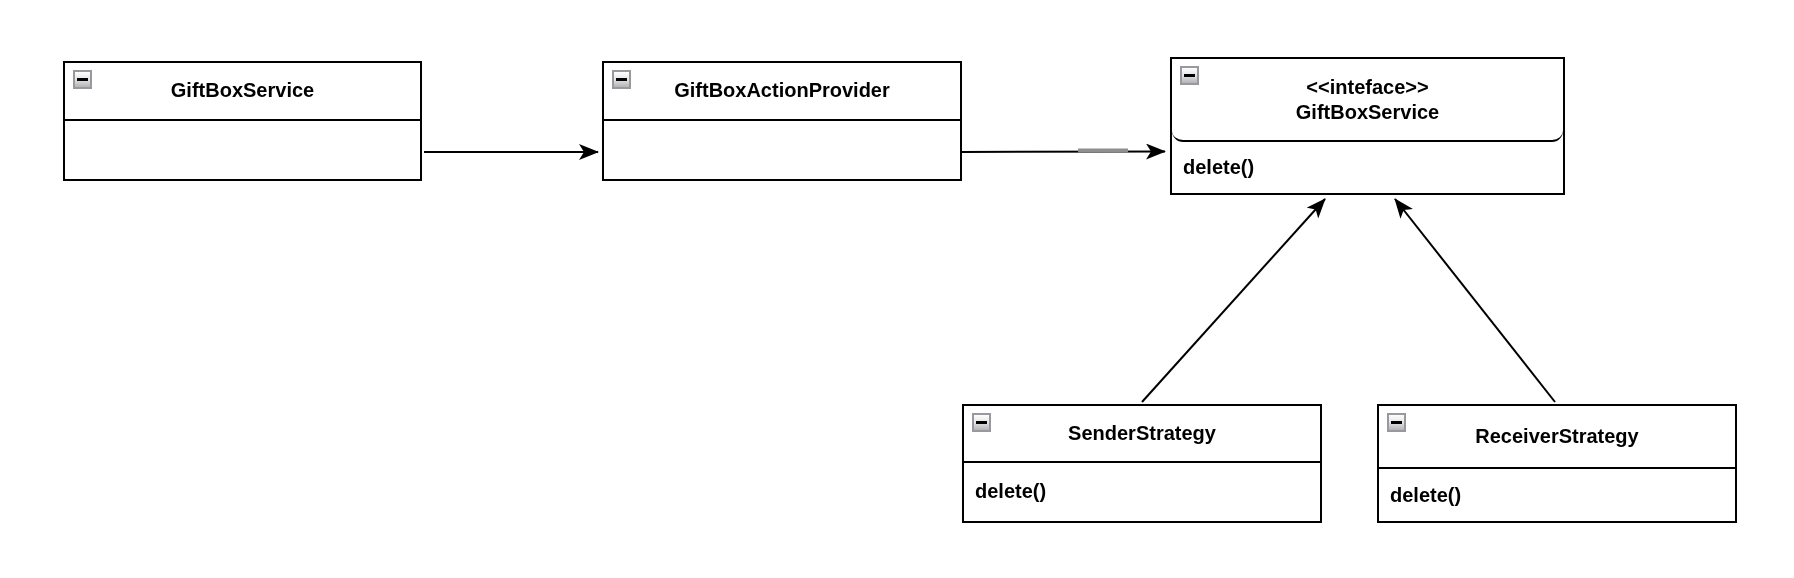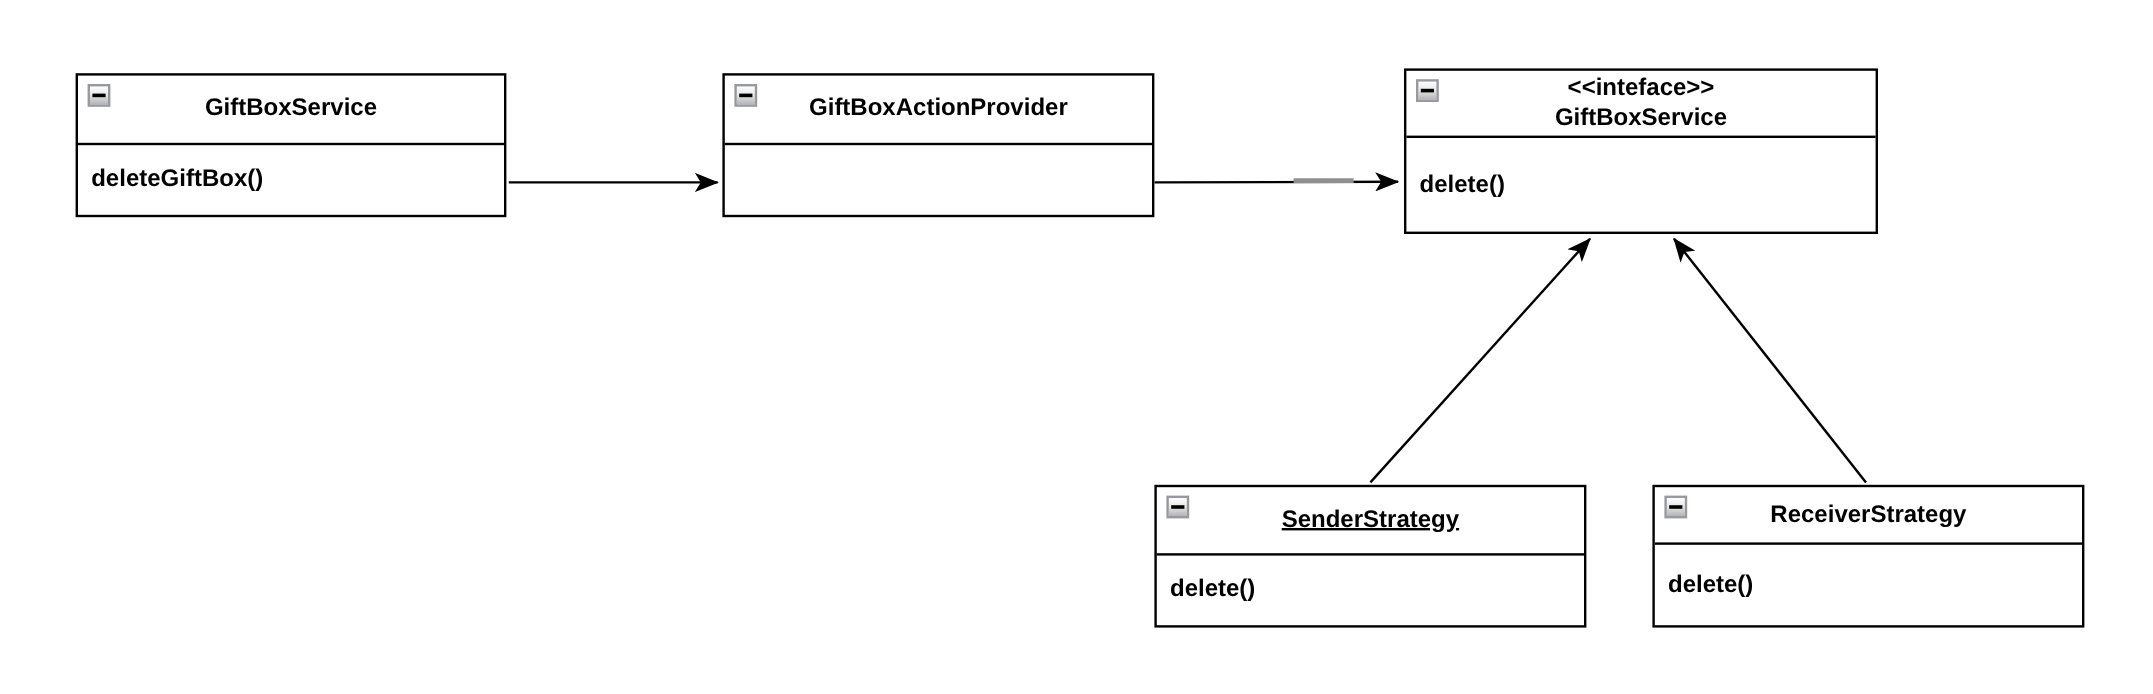--- a/index.html
+++ b/index.html
@@ -105,61 +105,58 @@
     </g>
   </svg>
 
   <div class="class-box" style="left:63px; top:61px; width:359px; height:120px;">
     <div class="class-header" style="height:57.5px;">
       <span class="collapse-icon">
         <span class="minus-bar"></span>
       </span>
       <span class="class-title">GiftBoxService</span>
     </div>
-    <div class="class-methods">
-      <span>deleteGiftBox()</span>
-    </div>
   </div>
 
   <div class="class-box" style="left:602px; top:61px; width:360px; height:120px;">
     <div class="class-header" style="height:57.5px;">
       <span class="collapse-icon">
         <span class="minus-bar"></span>
       </span>
       <span class="class-title">GiftBoxActionProvider</span>
     </div>
   </div>
 
   <div class="class-box" style="left:1170px; top:57px; width:395px; height:138px;">
-    <div class="class-header" style="height:56px;">
+    <div class="class-header" style="height:83px;border-radius:11px;">
       <span class="collapse-icon">
         <span class="minus-bar"></span>
       </span>
       <span class="class-stereotype">&lt;&lt;inteface&gt;&gt;</span>
       <span class="class-title">GiftBoxService</span>
     </div>
     <div class="class-methods">
       <span>delete()</span>
     </div>
   </div>
 
   <div class="class-box" style="left:962px; top:404px; width:360px; height:119px;">
-    <div class="class-header" style="height:56.5px;text-decoration:underline;">
+    <div class="class-header" style="height:56.5px;">
       <span class="collapse-icon">
         <span class="minus-bar"></span>
       </span>
       <span class="class-title">SenderStrategy</span>
     </div>
     <div class="class-methods">
       <span>delete()</span>
     </div>
   </div>
 
   <div class="class-box" style="left:1377px; top:404px; width:360px; height:119px;">
-    <div class="class-header" style="height:48px;">
+    <div class="class-header" style="height:63px;">
       <span class="collapse-icon">
         <span class="minus-bar"></span>
       </span>
       <span class="class-title">ReceiverStrategy</span>
     </div>
     <div class="class-methods">
       <span>delete()</span>
     </div>
   </div>
 

